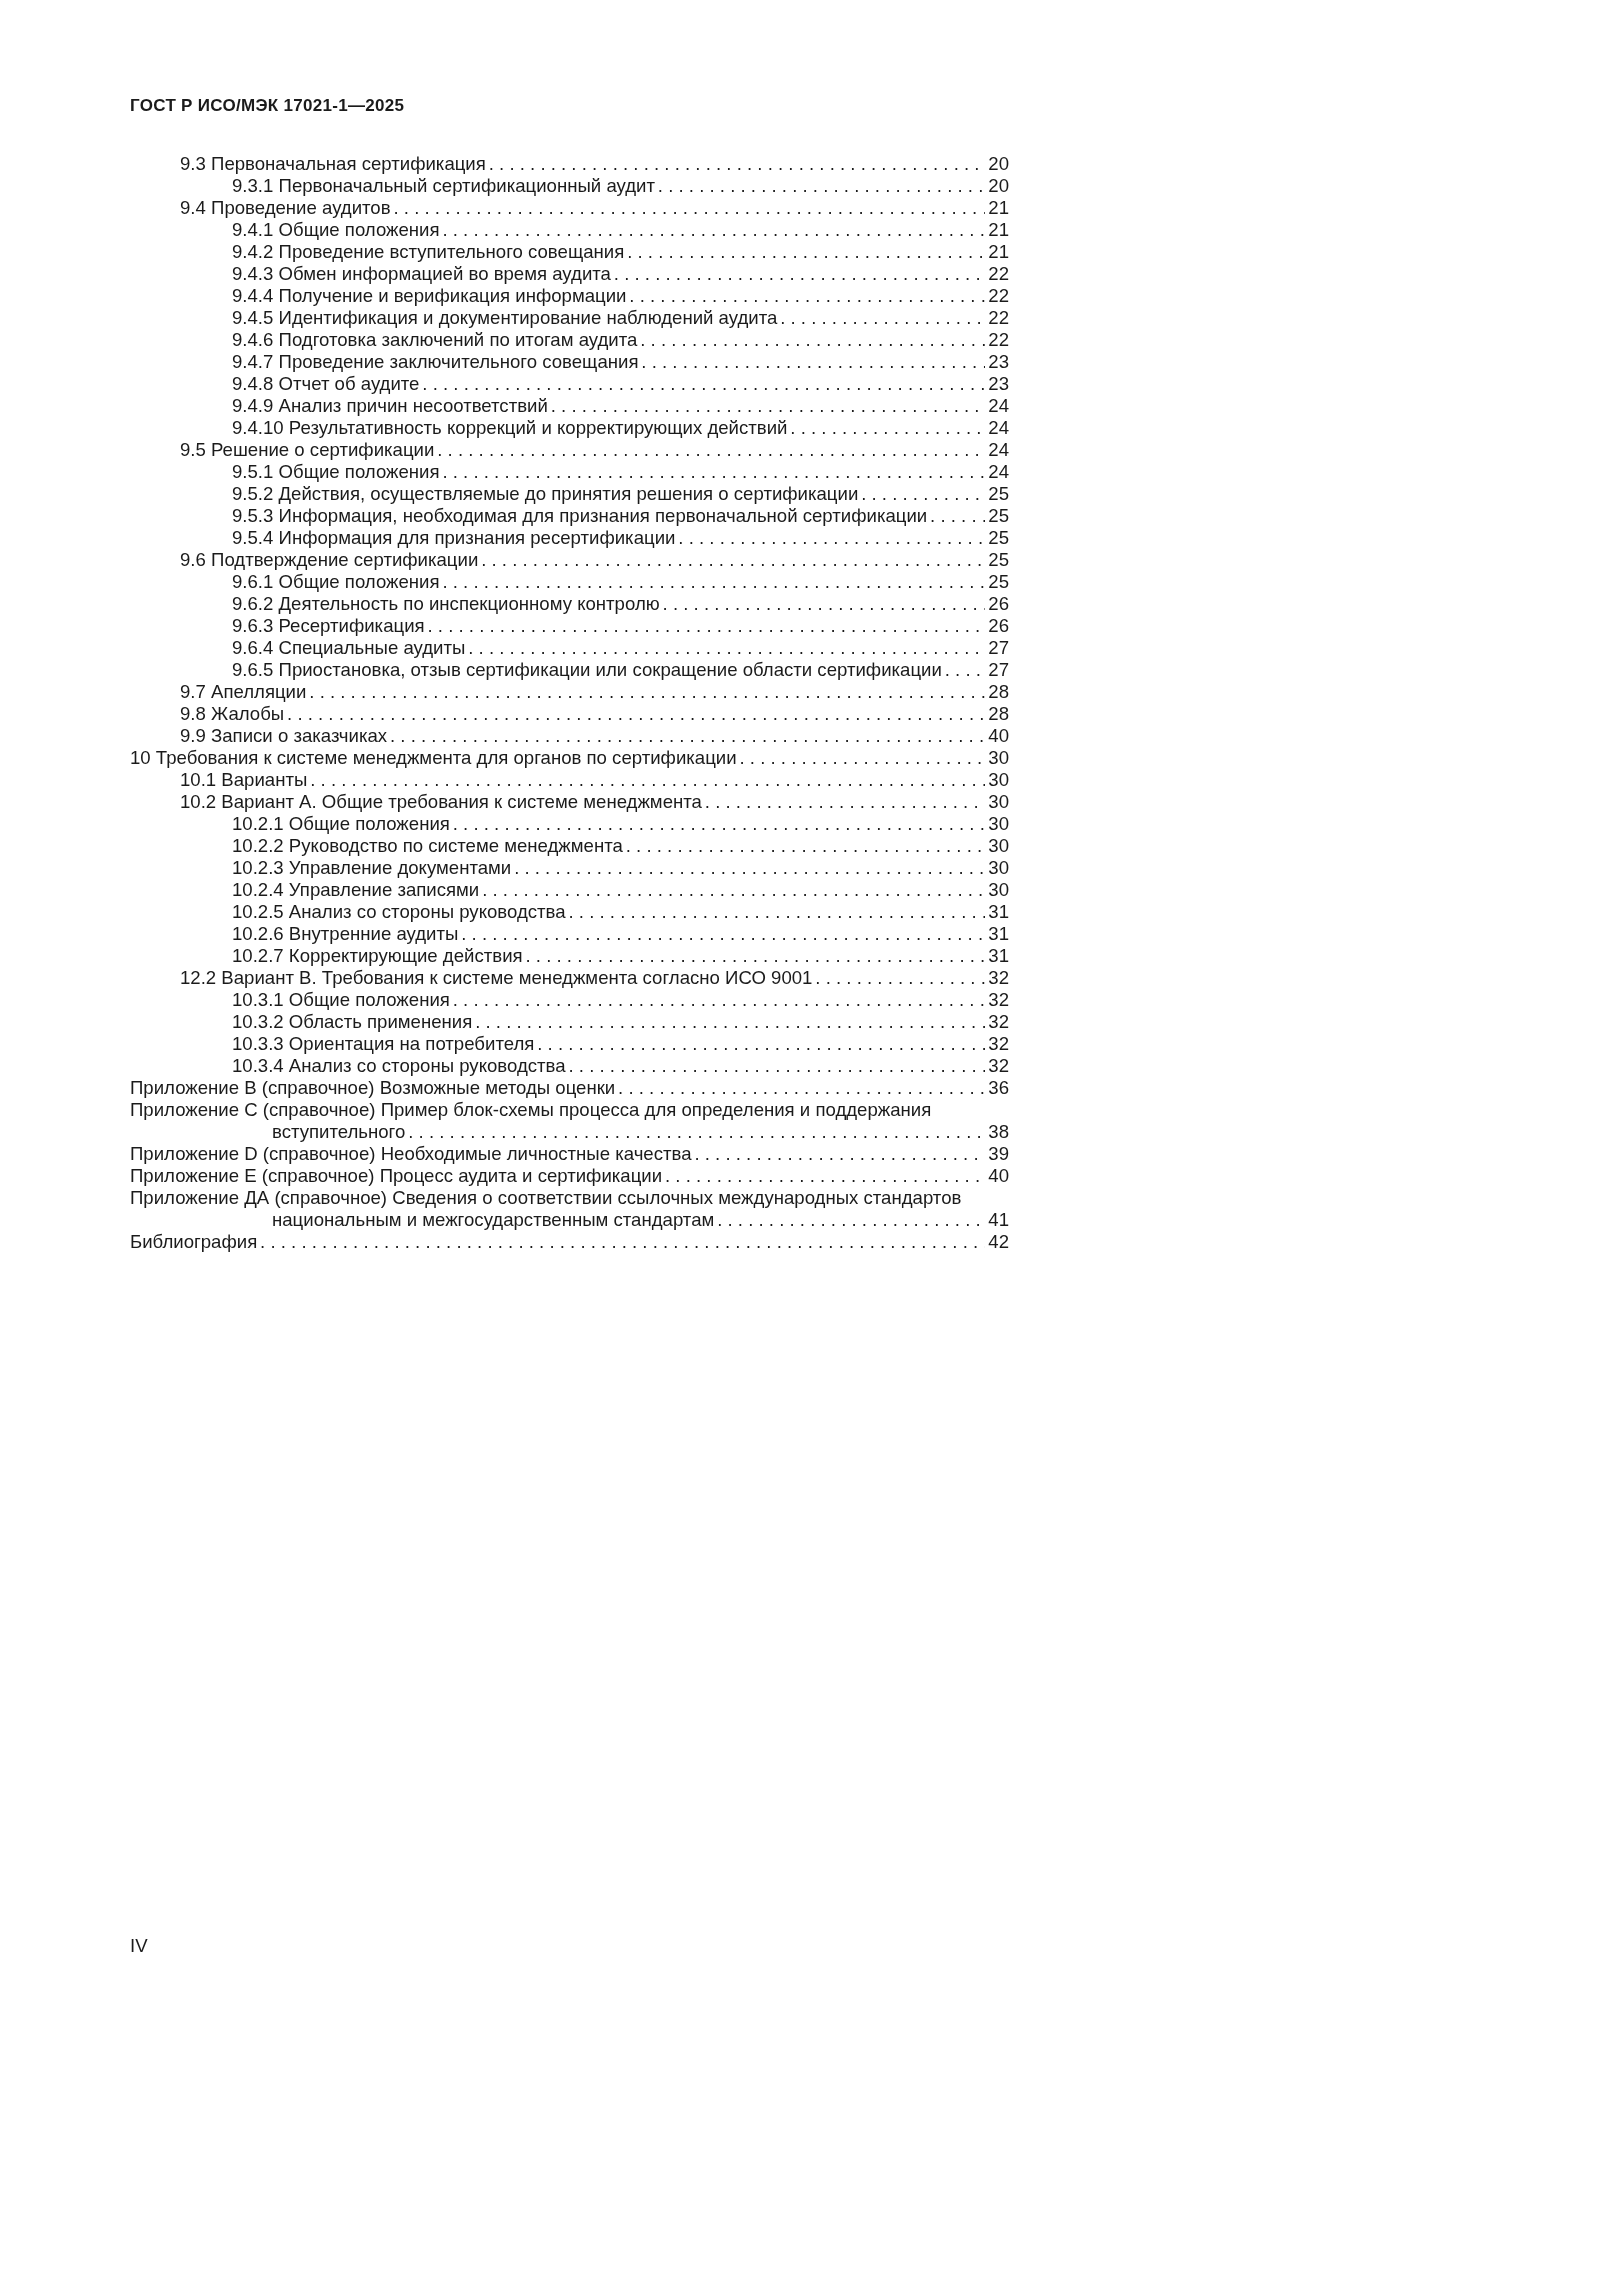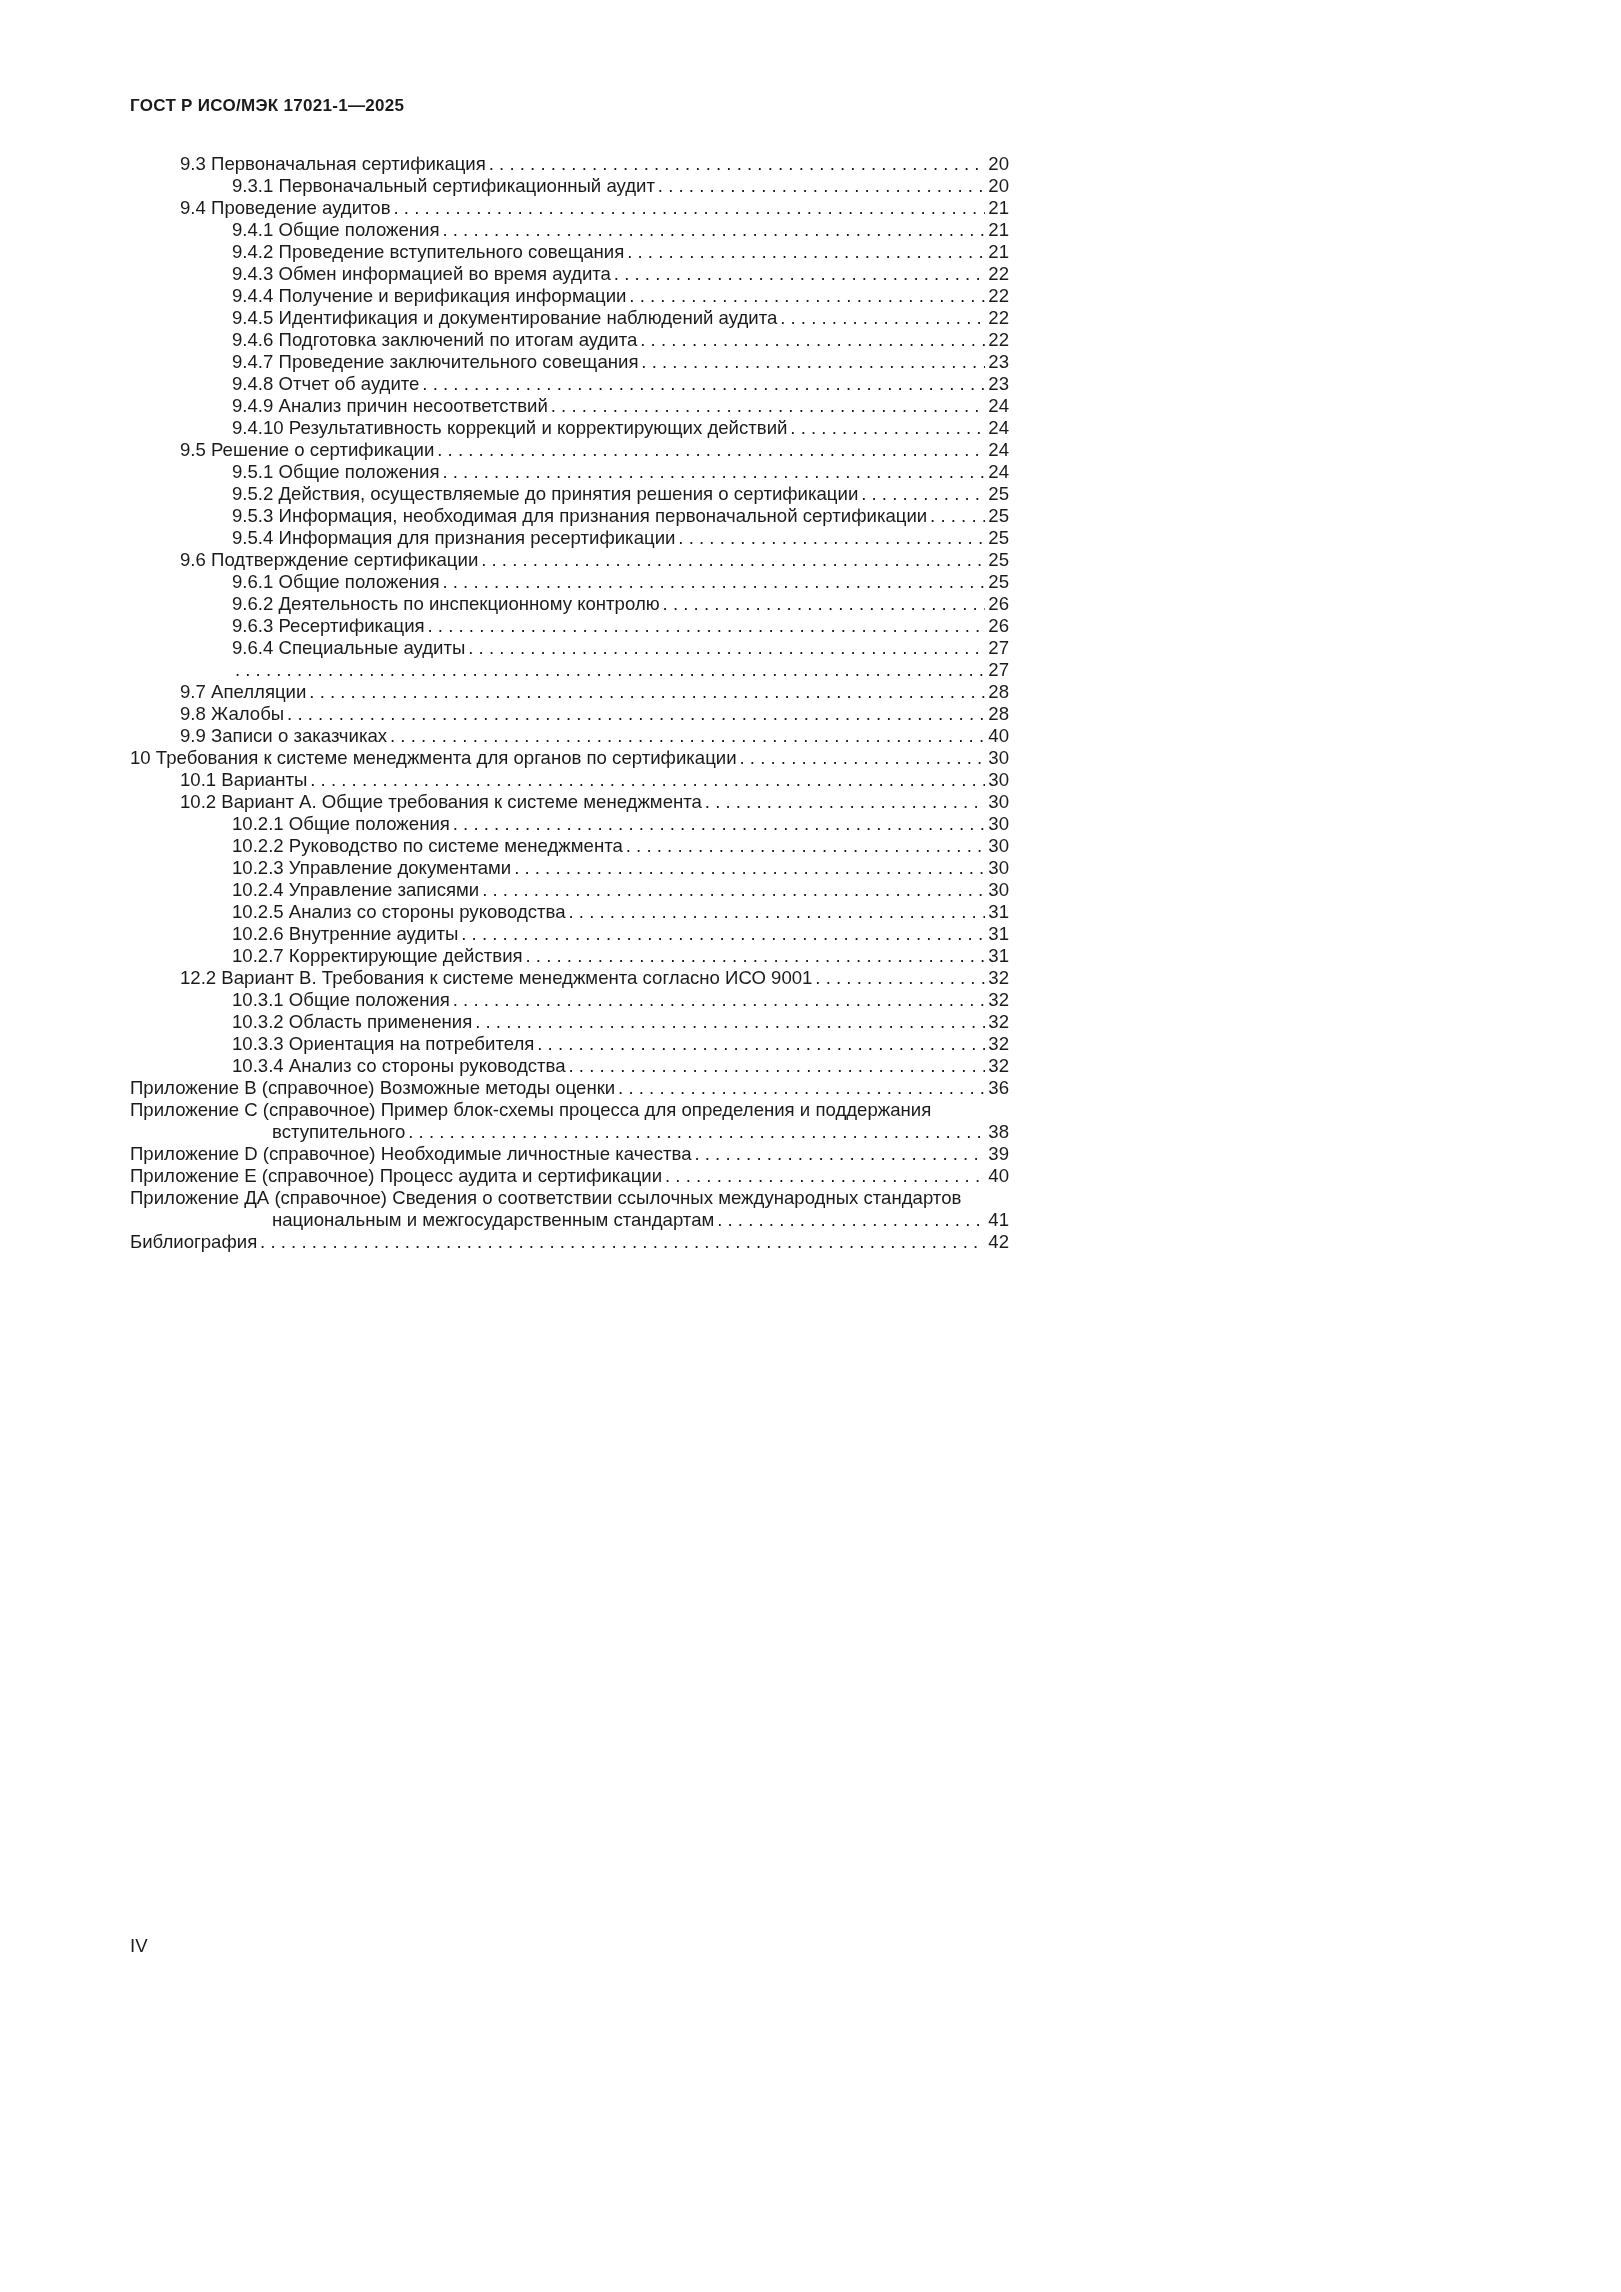--- a/index.html
+++ b/index.html
@@ -174,20 +174,21 @@
       <span class="toc-text">9.6.3 Ресертификация</span>
       <span class="leader"></span>
       <span class="toc-page">26</span>
     </div>
     <div class="toc-row i2">
       <span class="toc-text">9.6.4 Специальные аудиты</span>
       <span class="leader"></span>
       <span class="toc-page">27</span>
     </div>
     <div class="toc-row i2">
+      <span class="toc-text">9.6.5 Приостановка, отзыв сертификации или сокращение области сертификации</span>
       <span class="leader"></span>
       <span class="toc-page">27</span>
     </div>
     <div class="toc-row i1">
       <span class="toc-text">9.7 Апелляции</span>
       <span class="leader"></span>
       <span class="toc-page">28</span>
     </div>
     <div class="toc-row i1">
       <span class="toc-text">9.8 Жалобы</span>

